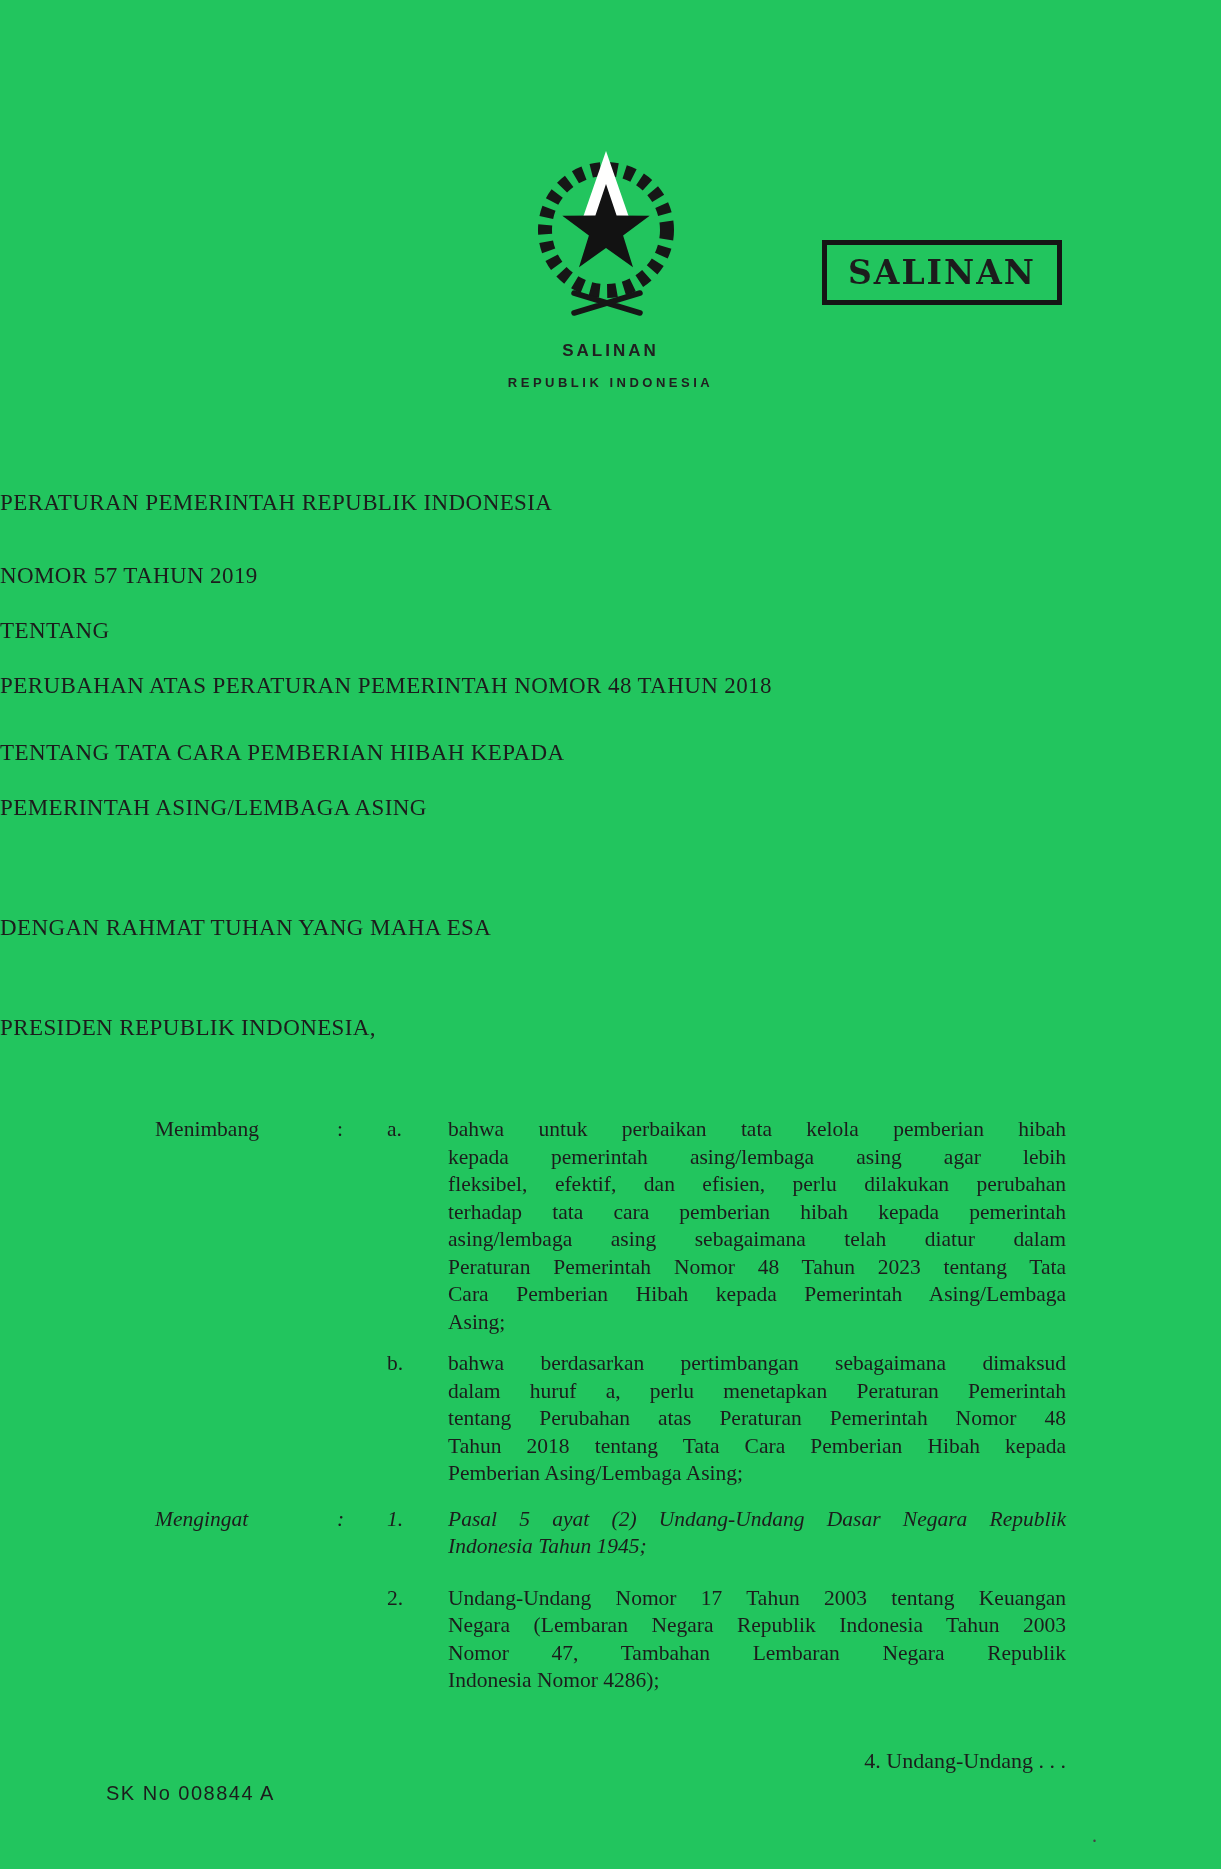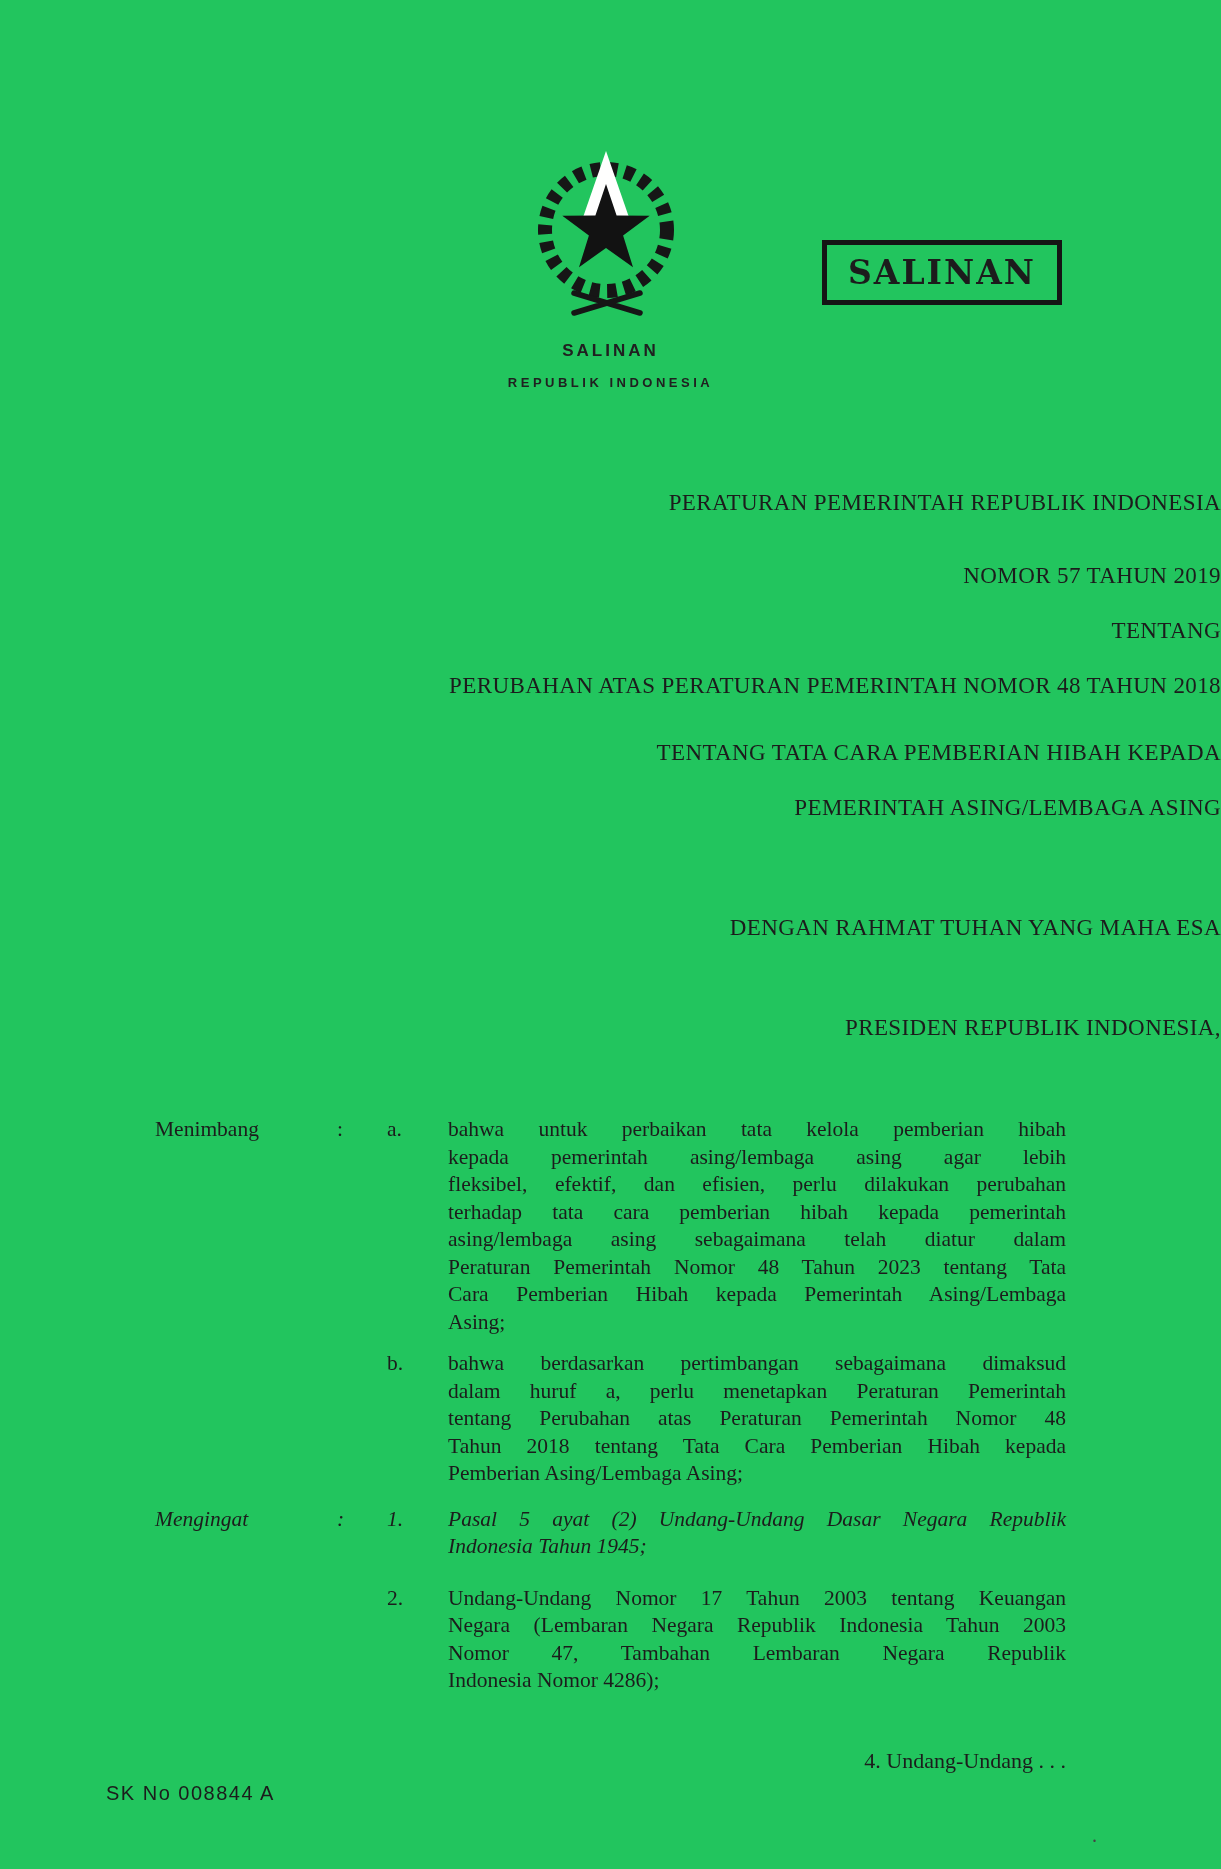--- a/index.html
+++ b/index.html
@@ -52,21 +52,21 @@
     color: #202020;
   }
   .letterhead .lh1 { font-size: 17px; letter-spacing: 3px; }
   .letterhead .lh2 { font-size: 13px; letter-spacing: 3.5px; margin-top: 14px; }
 
   
   .tline {
     position: absolute;
     left: 0;
     width: 100%;
-    text-align: right;
+    text-align: left;
     font-size: 23px;
     letter-spacing: 0.4px;
     white-space: nowrap;
   }
 
   
   .body-block {
     position: absolute;
     left: 155px;
     top: 1116px;

